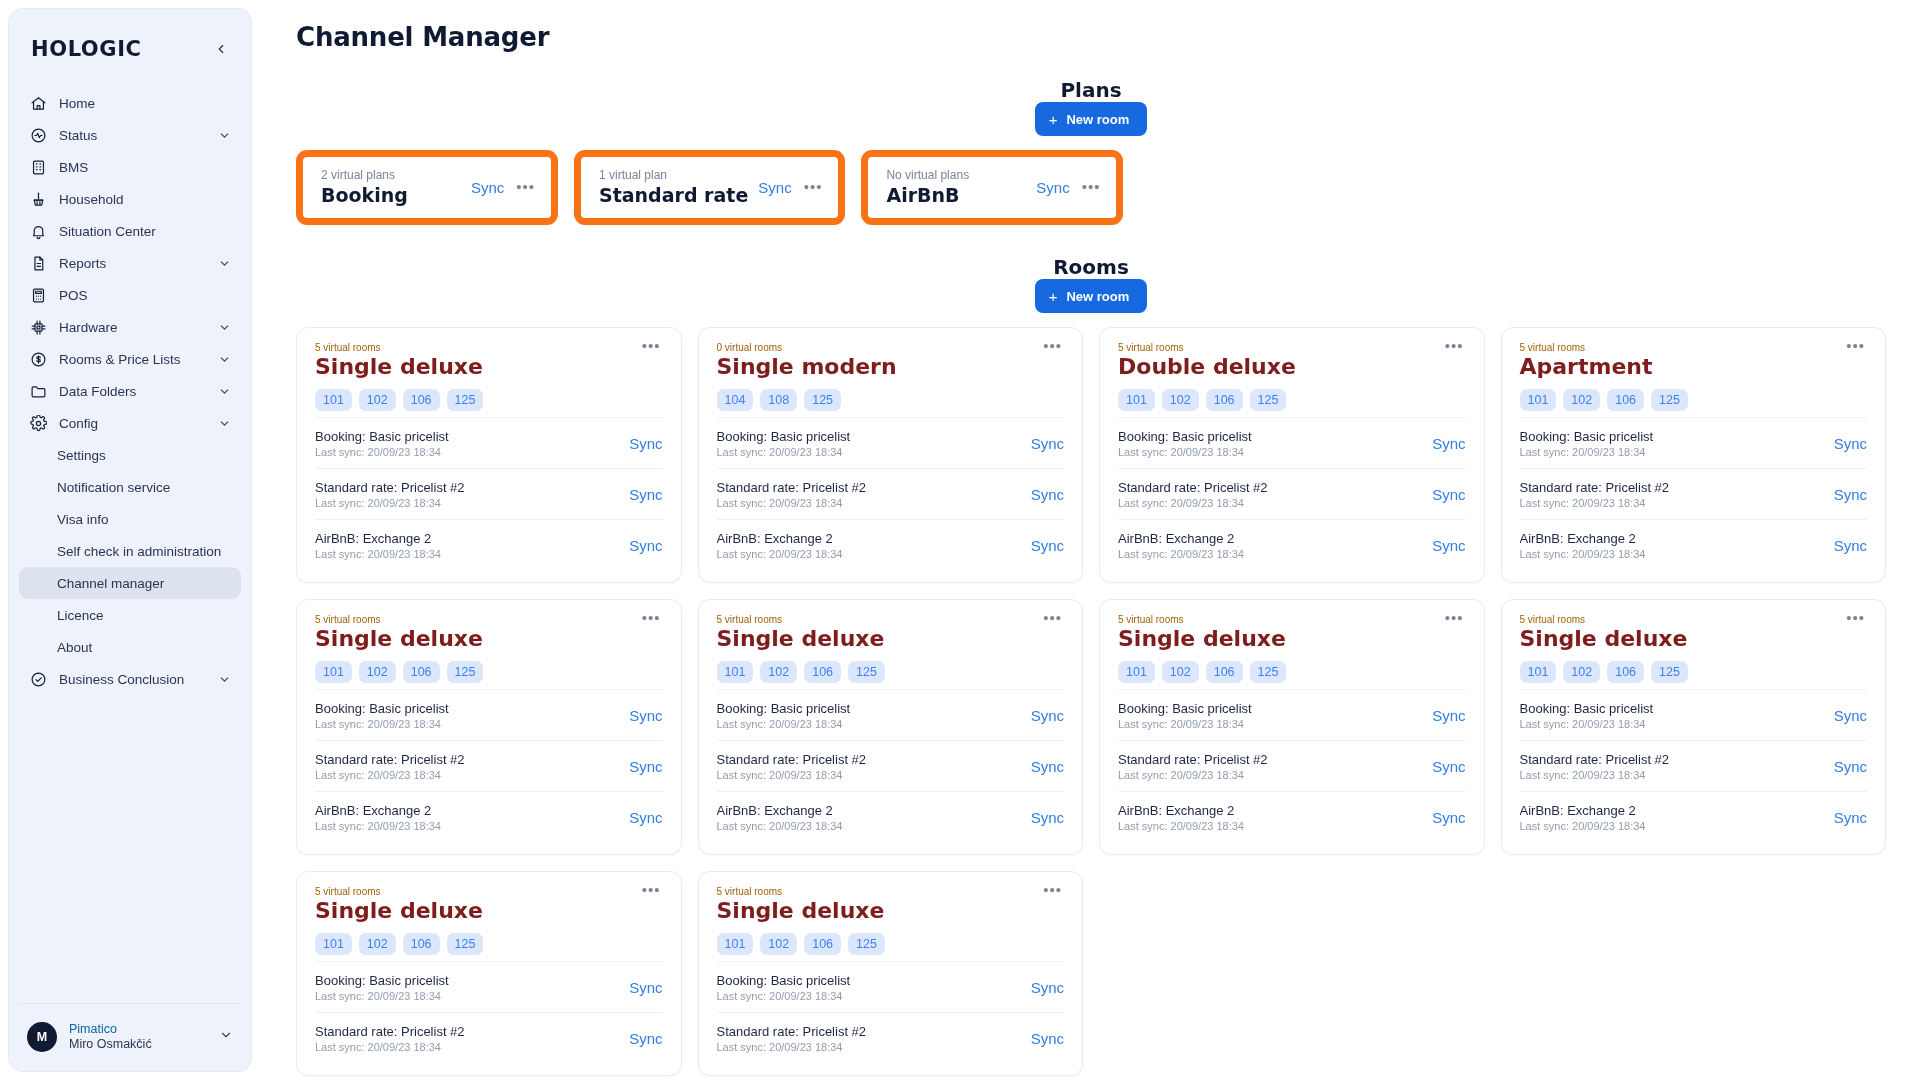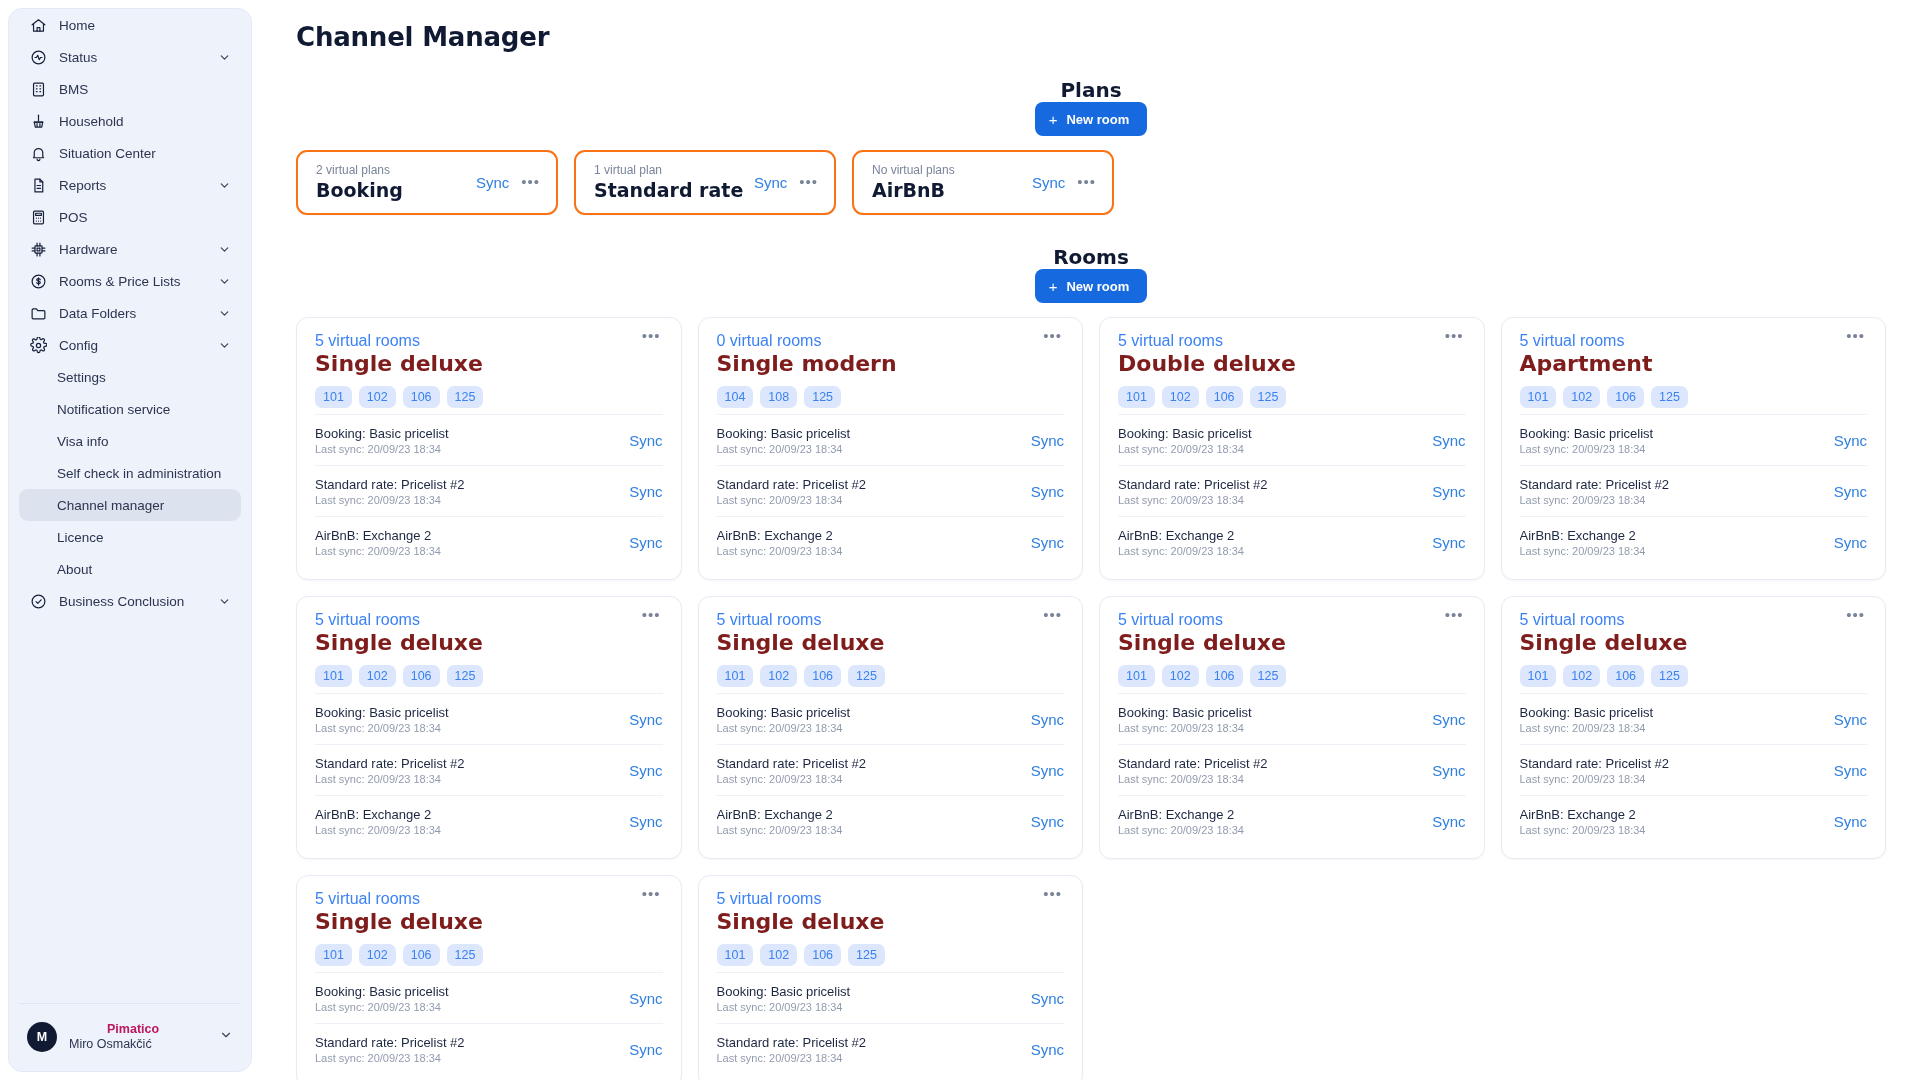--- a/index.html
+++ b/index.html
@@ -83,21 +83,21 @@
     cursor: pointer;
   }
   .avatar {
     width: 30px; height: 30px; border-radius: 50%;
     background: #111a33; color: #fff;
     display: flex; align-items: center; justify-content: center;
     font-size: 12.5px; font-weight: 600;
     flex: 0 0 30px;
   }
   .user-txt { flex: 1 1 auto; line-height: 1.25; }
-  .user-org { font-size: 12.5px; font-weight: 700; color: #be185d; margin-left: 38px; }
+  .user-org { font-size: 12.5px; font-weight: 400; color: #0369a1; }
   .user-name { font-size: 12.5px; color: #2b3550; }
 
   
   .main {
     flex: 1 1 auto;
     height: 1080px;
     overflow: hidden;
     padding: 22px 34px 0 36px;
     background: #ffffff;
   }
@@ -150,21 +150,21 @@
     cursor: pointer;
   }
   .btn-primary .plus { font-size: 15px; font-weight: 400; line-height: 1; }
 
   
   .plans-row { display: flex; gap: 16px; margin-bottom: 30px; }
   .plan-card {
     flex: 0 0 auto;
     min-width: 262px;
     background: #fff;
-    border: 2px solid #f97316;
+    border: 7px solid #f97316;
     border-radius: 11px;
     padding: 11px 14px 12px 18px;
     display: flex; align-items: center; gap: 10px;
     box-shadow: 0 1px 2px rgba(16,26,51,0.04);
   }
   .plan-txt { flex: 1 1 auto; }
   .plan-sub { font-size: 12px; color: #7a8499; margin-bottom: 2px; }
   .plan-name {
     font-family: "DejaVu Sans", sans-serif;
     font-size: 19px; font-weight: 700; color: #101a33;
@@ -214,21 +214,21 @@
     gap: 16px;
   }
   .room-card {
     background: #fff;
     border: 1px solid #e7ebf3;
     border-radius: 12px;
     padding: 14px 18px 12px 18px;
     box-shadow: 0 1px 2px rgba(16,26,51,0.04);
   }
   .rc-head { display: flex; align-items: flex-start; justify-content: space-between; }
-  .rc-sub { font-size: 16px; color: #3b82f6; margin-bottom: 1px; }
+  .rc-sub { font-size: 10px; color: #a16207; margin-bottom: 1px; }
   .rc-name {
     font-family: "DejaVu Sans", sans-serif;
     font-size: 22px; font-weight: 700; color: #7f1d1d;
   }
   .chips { display: flex; gap: 7px; margin-top: 10px; margin-bottom: 4px; flex-wrap: wrap; }
   .chip {
     background: #dce7fd; color: #3b82f0;
     border-radius: 7px;
     font-size: 12.5px;
     padding: 4px 8px;
@@ -246,20 +246,28 @@
   .ch-title { font-size: 13px; color: #1d2742; margin-bottom: 2px; white-space: nowrap; overflow: hidden; text-overflow: ellipsis;}
   .ch-meta { font-size: 11px; color: #929bae; white-space: nowrap; }
 </style>
 </head>
 <body>
 
 <div class="app">
 
   <aside class="sidebar">
     <div class="sidebar-inner">
+      <div class="brand">
+        <div class="brand-logo">HOLOGIC</div>
+        <div class="collapse-btn">
+          <svg width="14" height="14" viewBox="0 0 24 24" fill="none" stroke="currentColor" stroke-width="2" stroke-linecap="round" stroke-linejoin="round">
+              <polyline points="15 18 9 12 15 6"></polyline>
+            </svg>
+        </div>
+      </div>
       <nav class="nav" id="nav-list">
           <div class="nav-item">
             <span class="ico">
               <svg width="17" height="17" viewBox="0 0 24 24" fill="none" stroke="currentColor" stroke-width="1.7" stroke-linecap="round" stroke-linejoin="round">
                 <path d="M3 11l9-7 9 7"></path>
                 <path d="M5 10v10h14V10"></path>
                 <path d="M10 20v-5h4v5"></path>
               </svg>
             </span>
             <span class="lbl">Home</span>

